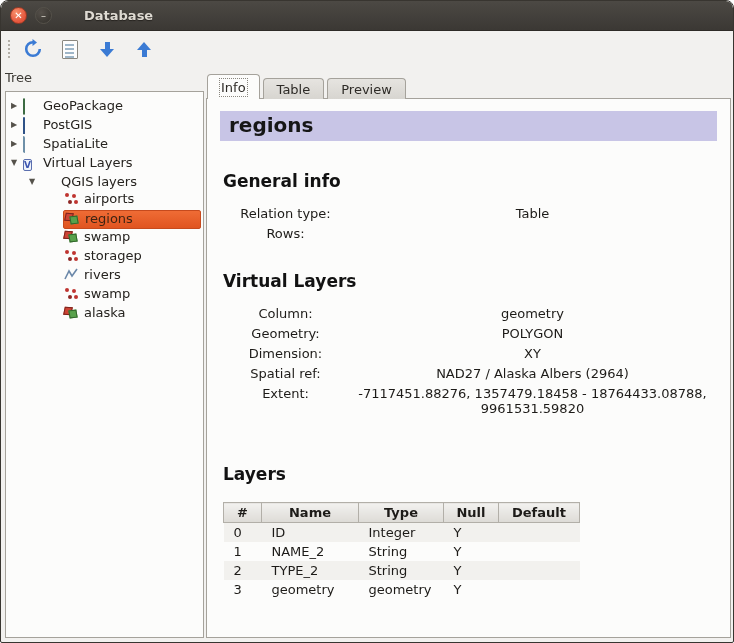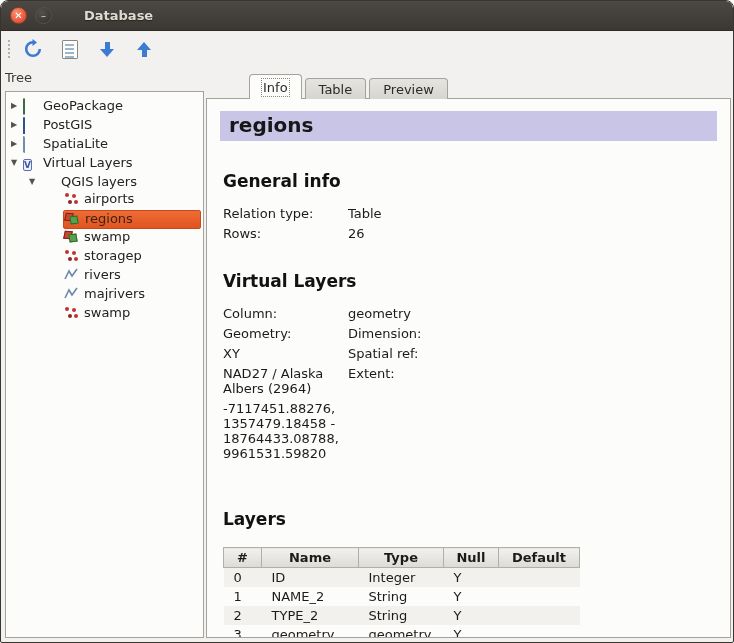--- a/index.html
+++ b/index.html
@@ -45,32 +45,32 @@
   .ic-cube{ width:12px; height:11px; margin-top:2px; background:linear-gradient(135deg,#9ed08b,#4f8f58); border:1px solid #3c6b42; border-radius:2px; }
   .ic-elephant{ width:13px; height:10px; margin-top:3px; background:linear-gradient(#7fa9d8,#3f6cae); border:1px solid #2f5287; border-radius:5px 6px 3px 3px; }
   .ic-feather{ width:12px; height:6px; margin-top:4px; background:linear-gradient(90deg,#bcd3e2,#7fa3bc); border:1px solid #6e90a8; border-radius:1px 8px 1px 8px; transform:rotate(-28deg); }
   .ic-vlayer{ width:12px; height:12px; margin-top:1px; background:#eef3fa; border:1px solid #5b6fae; border-radius:2px; text-align:center; font-size:9px; font-weight:bold; color:#3c55b0; line-height:11px; }
   .ic-pts::before{ content:""; position:absolute; left:1px; top:2px; width:4px; height:4px; border-radius:50%; background:#bf3430;
     box-shadow:7px 1px 0 #bf3430, 3px 7px 0 #8e2724, 9px 7px 0 #bf3430; }
   .ic-poly .p1{ position:absolute; left:0; top:2px; width:8px; height:8px; background:#cd4334; border:1px solid #7c241c; transform:skew(-12deg,5deg); }
   .ic-poly .p2{ position:absolute; left:5px; top:5px; width:8px; height:8px; background:#58a14b; border:1px solid #33672c; transform:skew(10deg,-7deg); }
 
   
-  .tabbar{ position:absolute; left:206px; top:73px; height:25px; display:flex; align-items:flex-end; z-index:3;margin-left:42px; }
+  .tabbar{ position:absolute; left:206px; top:73px; height:25px; display:flex; align-items:flex-end; z-index:3; }
   .tab{ font-size:13px; color:#2e2b27; padding:4px 13px 5px 13px; background:linear-gradient(#e6e4e0,#d7d5d0);
     border:1px solid #a5a29b; border-bottom:none; border-radius:4px 4px 0 0; margin-right:3px; height:21px; line-height:13px; }
   .tab.active{ background:#fcfcfb; height:25px; padding-top:6px; }
   .tab.active .tlbl{ outline:1px dotted #8a877f; outline-offset:1px; }
 
   
   .content{ position:absolute; left:205px; top:97px; width:525px; height:540px; background:#fcfcfb; border:1px solid #a5a29b; z-index:1; overflow:hidden; }
   .inner{ padding:12px 13px; }
   .page-title{ background:#c8c5e6; color:#161616; font-size:20px; font-weight:bold; padding:2px 9px 4px 9px; }
   .section-h{ font-size:17px; font-weight:bold; color:#121212; margin:30px 0 15px 3px; }
-  .kv{ display:grid; grid-template-columns:125px 1fr; row-gap:5px; margin-left:3px; font-size:13px; color:#1d1b18; max-width:500px; }
+  .kv{ display:grid; grid-template-columns:125px 1fr; row-gap:5px; margin-left:3px; font-size:13px; color:#1d1b18; max-width:500px;text-align:center; }
   .kv .v{ max-width:372px; }
 
   
   table.fields{ border-collapse:collapse; font-size:13px; margin:18px 0 0 3px; color:#1d1b18; }
   table.fields th{ background:linear-gradient(#f2f1ef,#dddbd6); border:1px solid #b2afa8; font-weight:bold; text-align:center; padding:2px 6px; }
   table.fields td{ padding:2px 10px; text-align:left; }
   table.fields tbody tr:nth-child(odd){ background:#f2f1ee; }
   .col-num{ width:38px; } .col-name{ width:97px; } .col-type{ width:85px; } .col-null{ width:55px; } .col-def{ width:81px; }
 </style>
 </head>
@@ -184,69 +184,68 @@
       <span class="rowfill">
         <span class="ticon">
           <svg width="14" height="14" viewBox="0 0 14 14">
               <polyline points="1,12 5,4 8,9 13,2" fill="none" stroke="#6b88a9" stroke-width="1.6"></polyline>
             </svg>
         </span>
         <span class="tlabel">rivers</span>
       </span>
     </div>
 
-    <div class="tree-item lvl2">
-      <span class="rowfill">
-        <span class="ticon">
-          <svg width="14" height="14" viewBox="0 0 14 14">
-              <polyline points="1,12 5,4 8,9 13,2" fill="none" stroke="#6b88a9" stroke-width="1.6"></polyline>
-            </svg>
-        </span>
-        <span class="tlabel">majrivers</span>
-      </span>
-    </div>
 
 
     <div class="tree-item lvl2">
       <span class="rowfill">
         <span class="ticon ic-pts"></span>
         <span class="tlabel">swamp</span>
       </span>
     </div>
 
+    <div class="tree-item lvl2">
+      <span class="rowfill">
+        <span class="ticon ic-poly">
+            <i class="p1"></i>
+            <i class="p2"></i>
+          </span>
+        <span class="tlabel">alaska</span>
+      </span>
+    </div>
 
   </div>
 
   <div class="tabbar">
     <span class="tab active"><span class="tlbl">Info</span></span>
     <span class="tab"><span class="tlbl">Table</span></span>
     <span class="tab"><span class="tlbl">Preview</span></span>
   </div>
 
   <div class="content">
     <div class="inner">
       <div class="page-title">regions</div>
 
       <div class="section-h">General info</div>
       <div class="kv">
 
           <span class="k">Relation type:</span>
           <span class="v">Table</span>
 
           <span class="k">Rows:</span>
-          <span class="v">26</span>
         </div>
 
       <div class="section-h">Virtual Layers</div>
       <div class="kv">
 
           <span class="k">Column:</span>
           <span class="v">geometry</span>
 
           <span class="k">Geometry:</span>
+          <span class="v">POLYGON</span>
 
           <span class="k">Dimension:</span>
           <span class="v">XY</span>
 
           <span class="k">Spatial ref:</span>
           <span class="v">NAD27 / Alaska Albers (2964)</span>
 
           <span class="k">Extent:</span>
           <span class="v">-7117451.88276, 1357479.18458 - 18764433.08788, 9961531.59820</span>
         </div>

